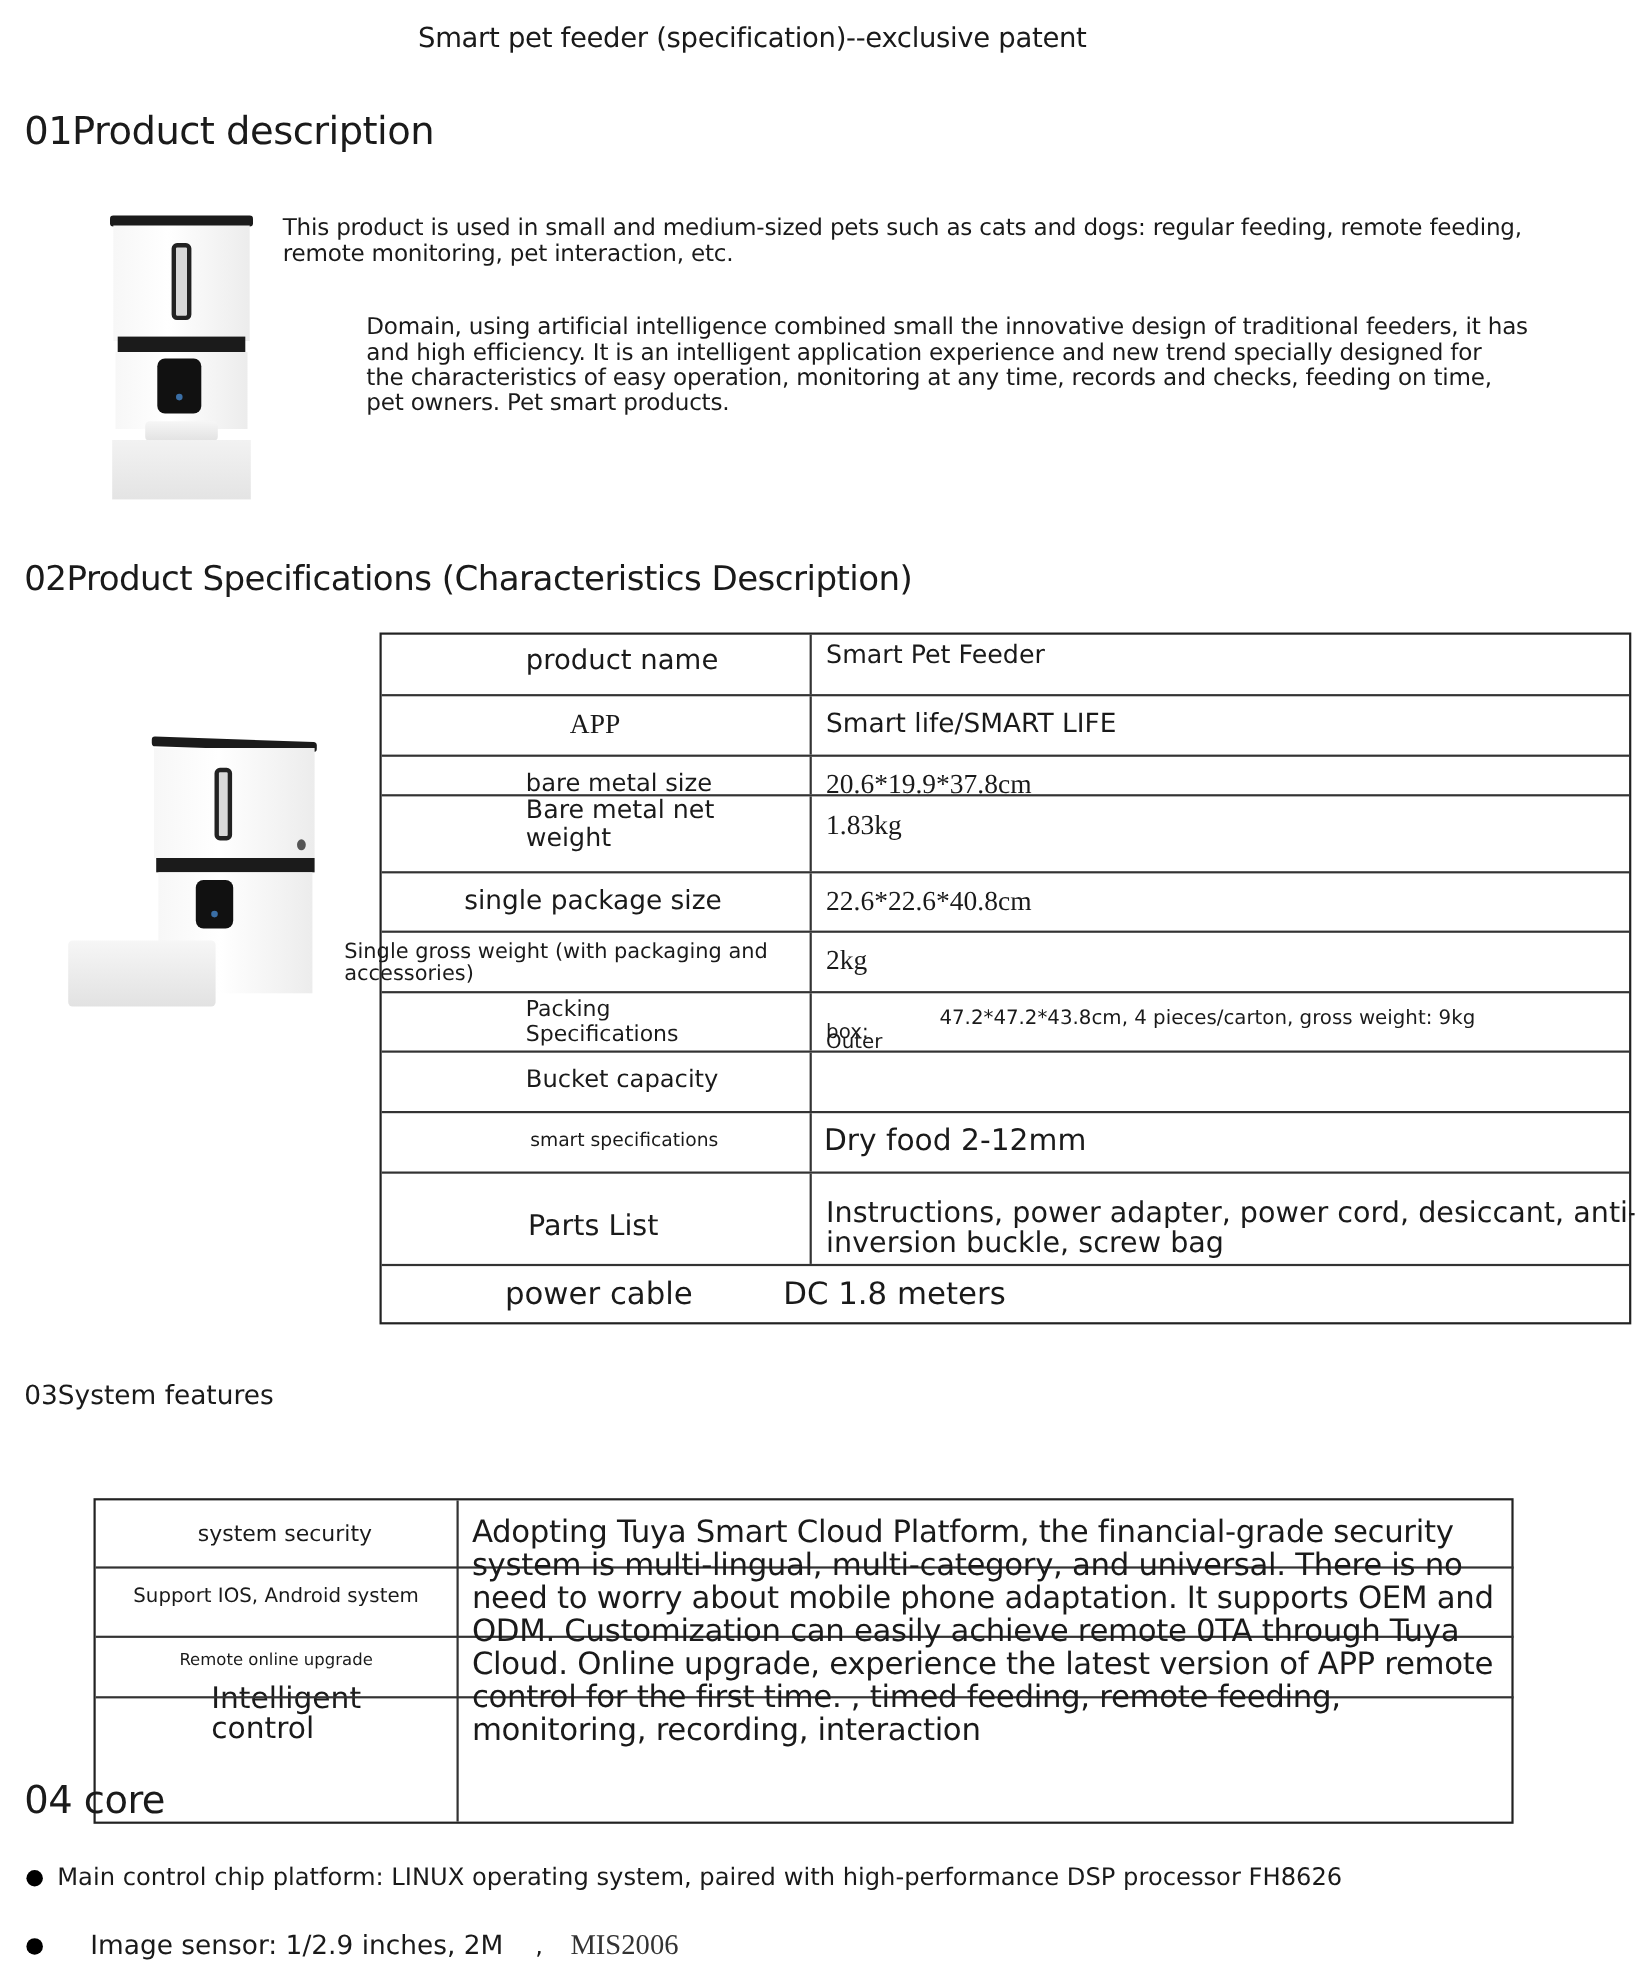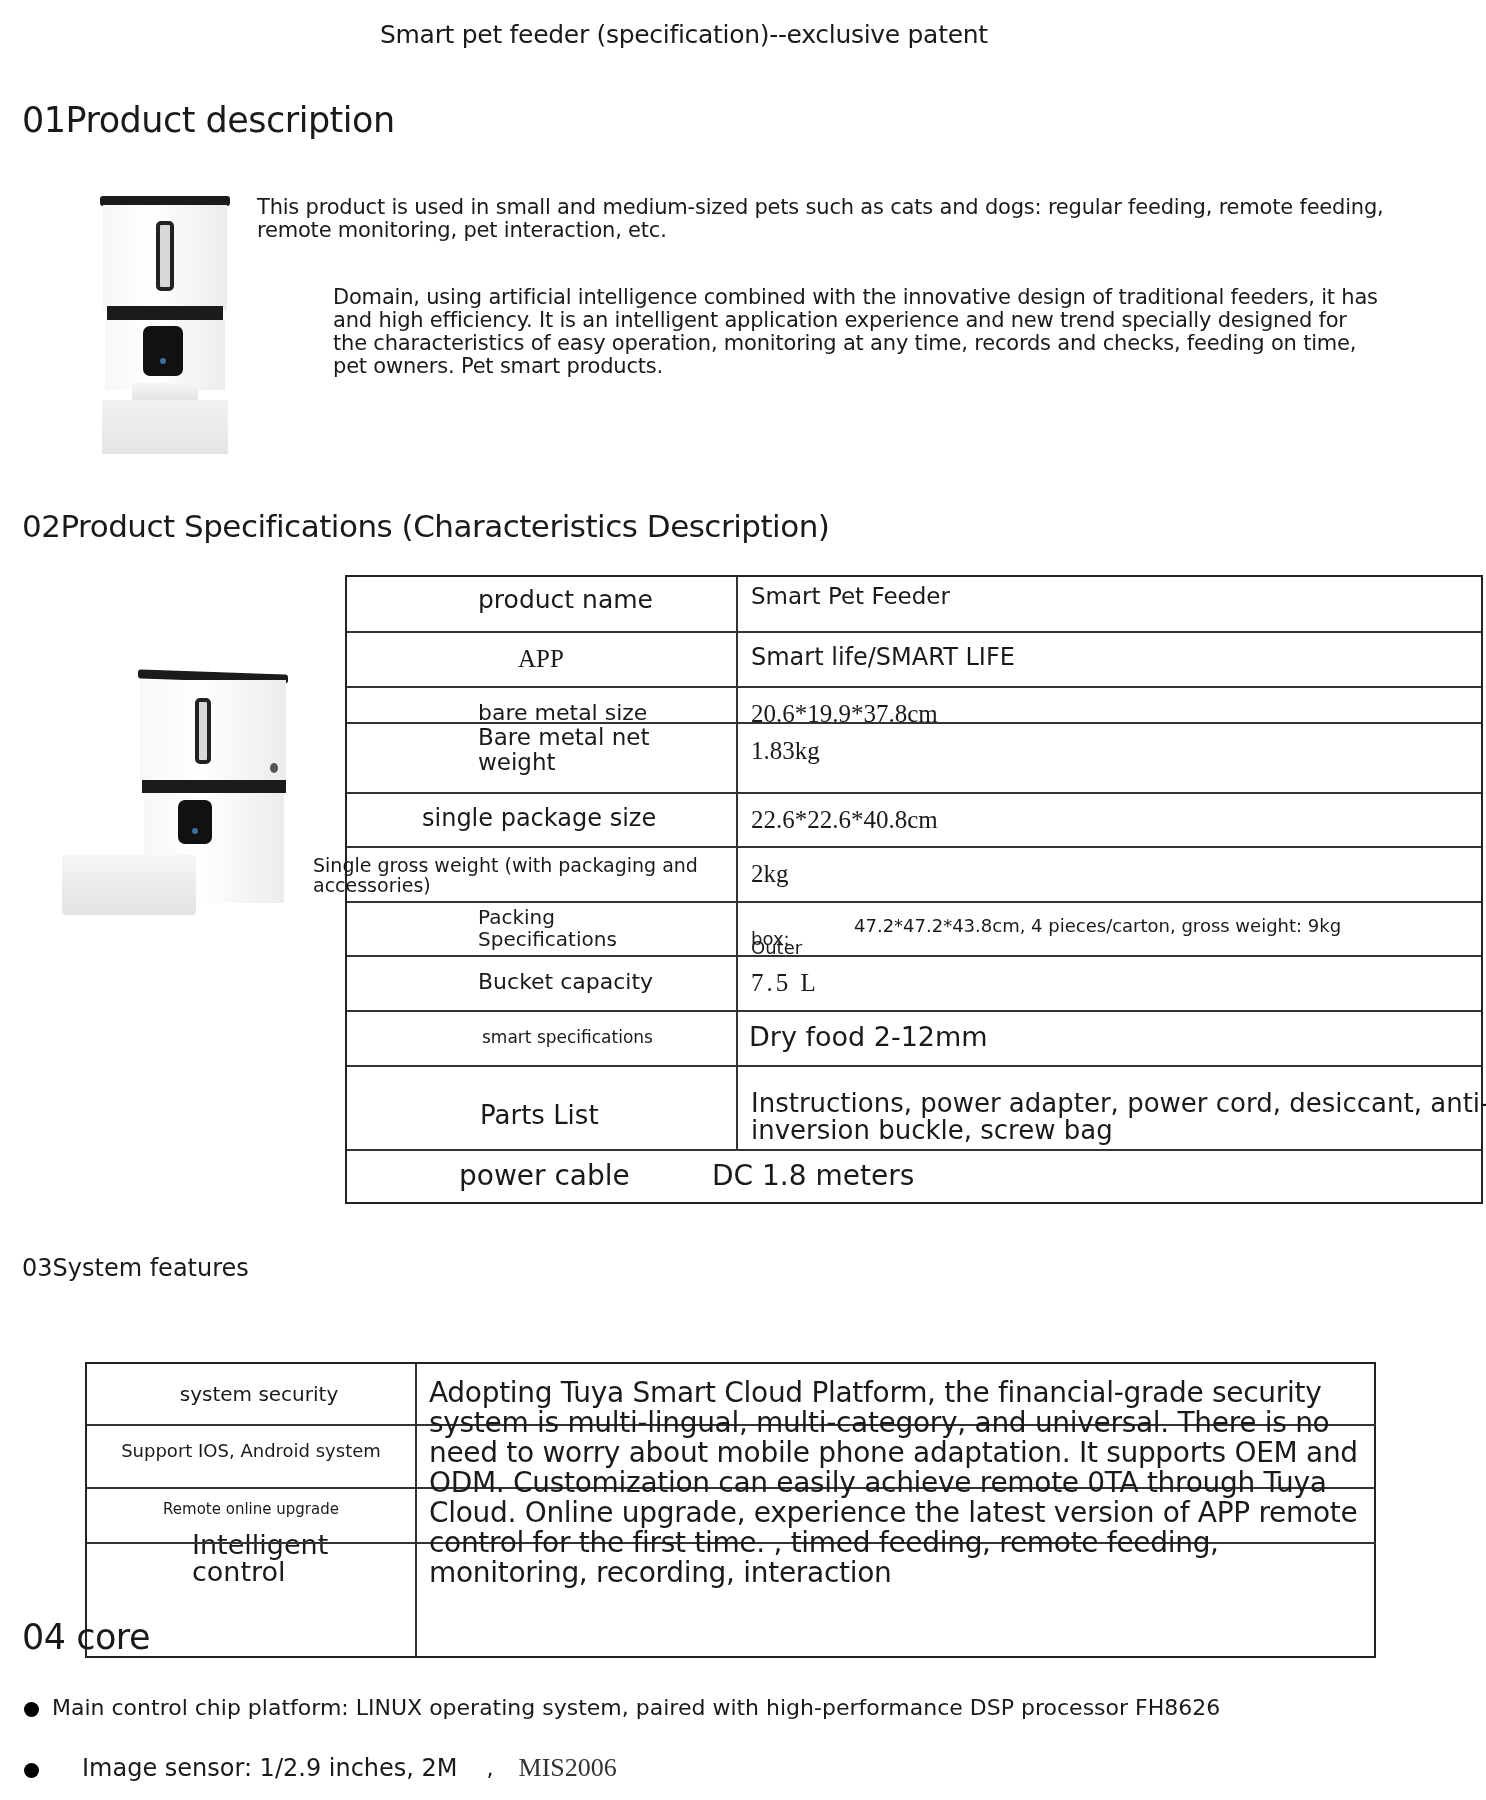--- a/index.html
+++ b/index.html
@@ -62,21 +62,21 @@
   <div class="bowl" style="left:32px; top:190px; width:66px; height:18px;"></div>
   <div class="base" style="left:2px; top:207px; width:126px; height:54px;"></div>
 </div>
 
 <div class="abs para" style="left:257px; top:196px;">
   <div>This product is used in small and medium-sized pets such as cats and dogs: regular feeding, remote feeding,</div>
   <div>remote monitoring, pet interaction, etc.</div>
 </div>
 
 <div class="abs para" style="left:333px; top:286px;">
-  <div>Domain, using artificial intelligence combined with the innovative design of traditional feeders, it has</div>
+  <div>Domain, using artificial intelligence combined small the innovative design of traditional feeders, it has</div>
   <div>and high efficiency. It is an intelligent application experience and new trend specially designed for</div>
   <div>the characteristics of easy operation, monitoring at any time, records and checks, feeding on time,</div>
   <div>pet owners. Pet smart products.</div>
 </div>
 
 <div class="abs h2" style="left:22px; top:508px;">02Product Specifications (Characteristics Description)</div>
 
 <div class="feeder" style="left:58px; top:672px; width:190px; height:250px;">
   <div class="top-band" style="left:80px; top:0; width:150px; height:9px; transform:skewY(2deg);"></div>
   <div class="body" style="left:82px; top:8px; width:146px; height:100px;"></div>
@@ -156,23 +156,20 @@
     <div class="v">
       <span style="left:13px; top:4px; font-size:18px;margin-top:30px;">Outer</span>
       <span style="left:13px; top:25px; font-size:18px;">box:</span>
       <span style="left:116px; top:12px; font-size:18px;">47.2*47.2*43.8cm, 4 pieces/carton, gross weight: 9kg</span>
     </div>
   </div>
 
   <div class="row" style="height:55px;">
     <div class="k">
         <span style="left:131px; top:12px; font-size:22px;">Bucket capacity</span>
-      </div>
-    <div class="v">
-        <span class="serif" style="left:13px; top:12px; font-size:25px; letter-spacing:3px;">7.5 L</span>
       </div>
   </div>
 
   <div class="row" style="height:55px;">
     <div class="k">
         <span style="left:135px; top:15px; font-size:17px;">smart specifications</span>
       </div>
     <div class="v">
         <span style="left:11px; top:9px; font-size:27px;">Dry food 2-12mm</span>
       </div>

